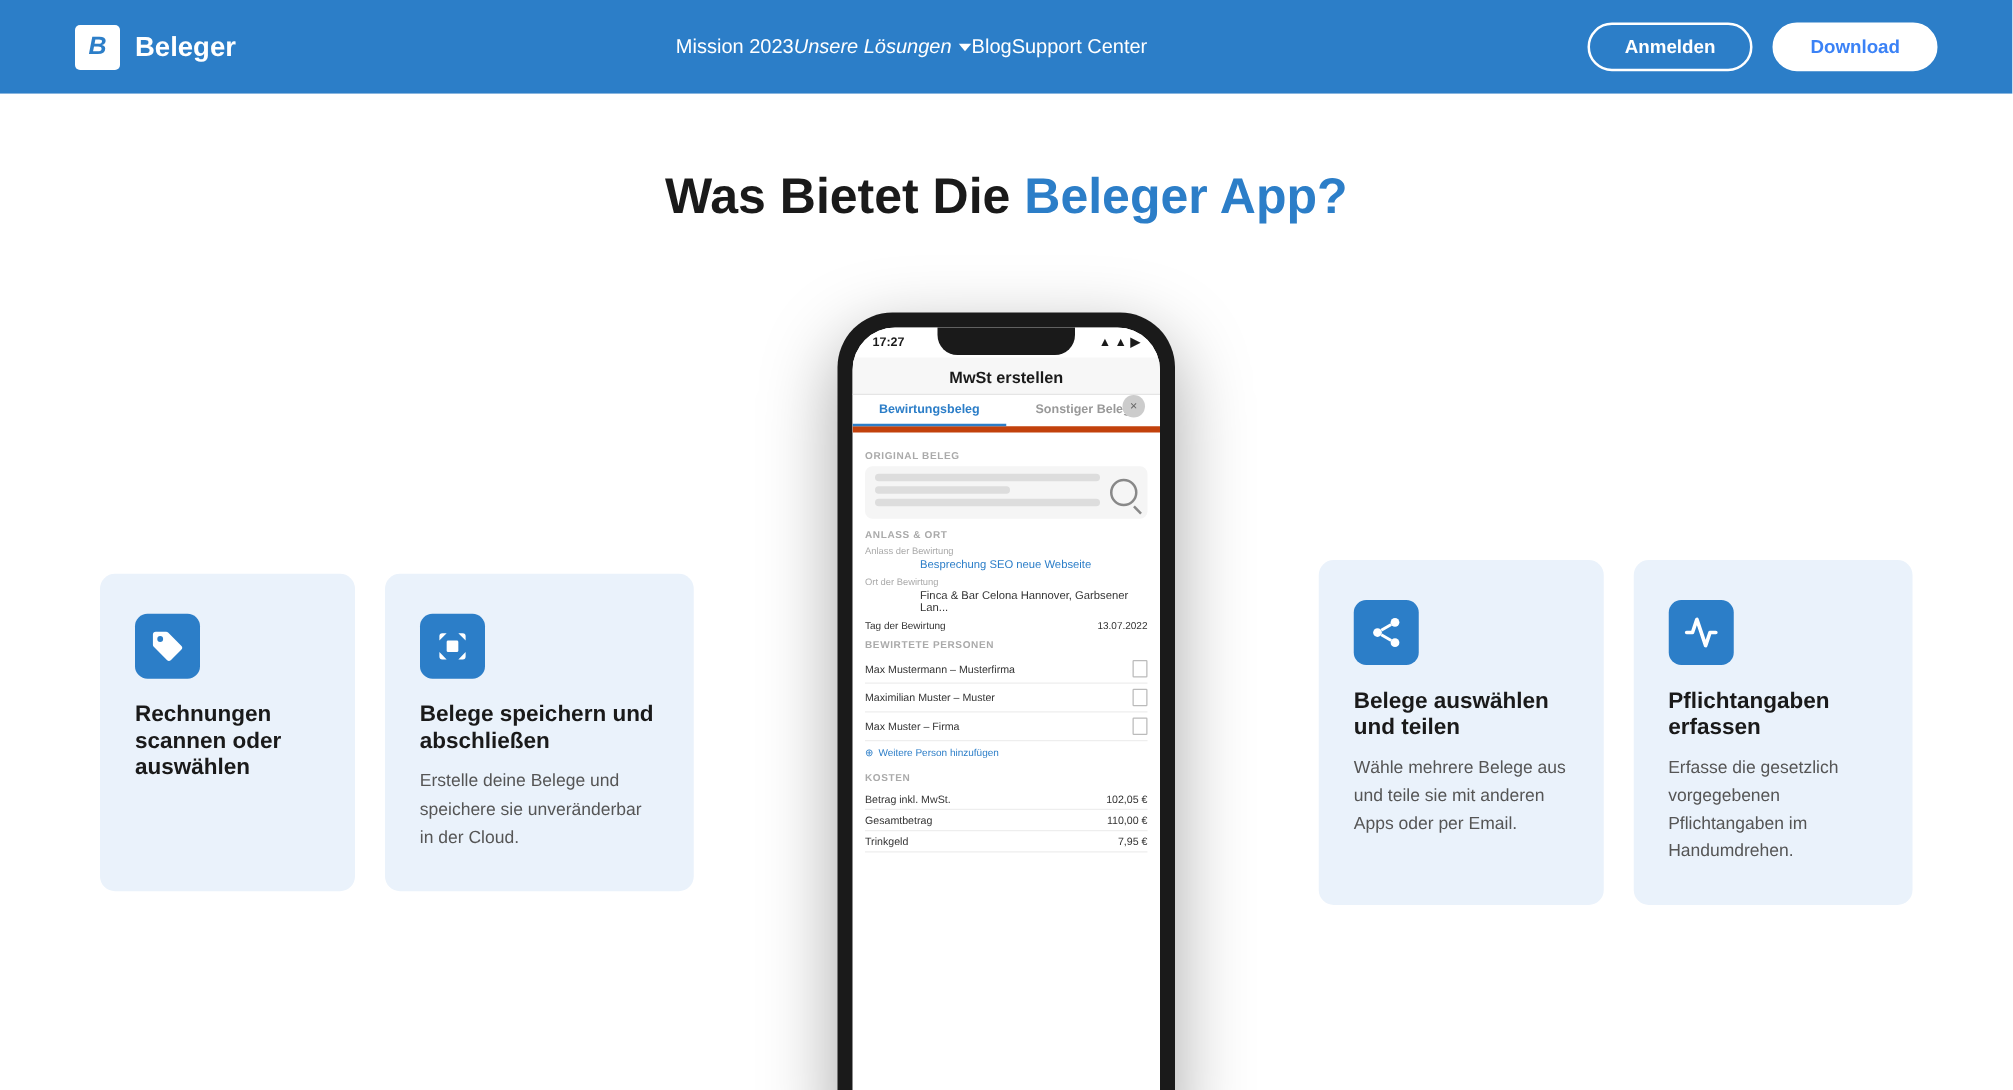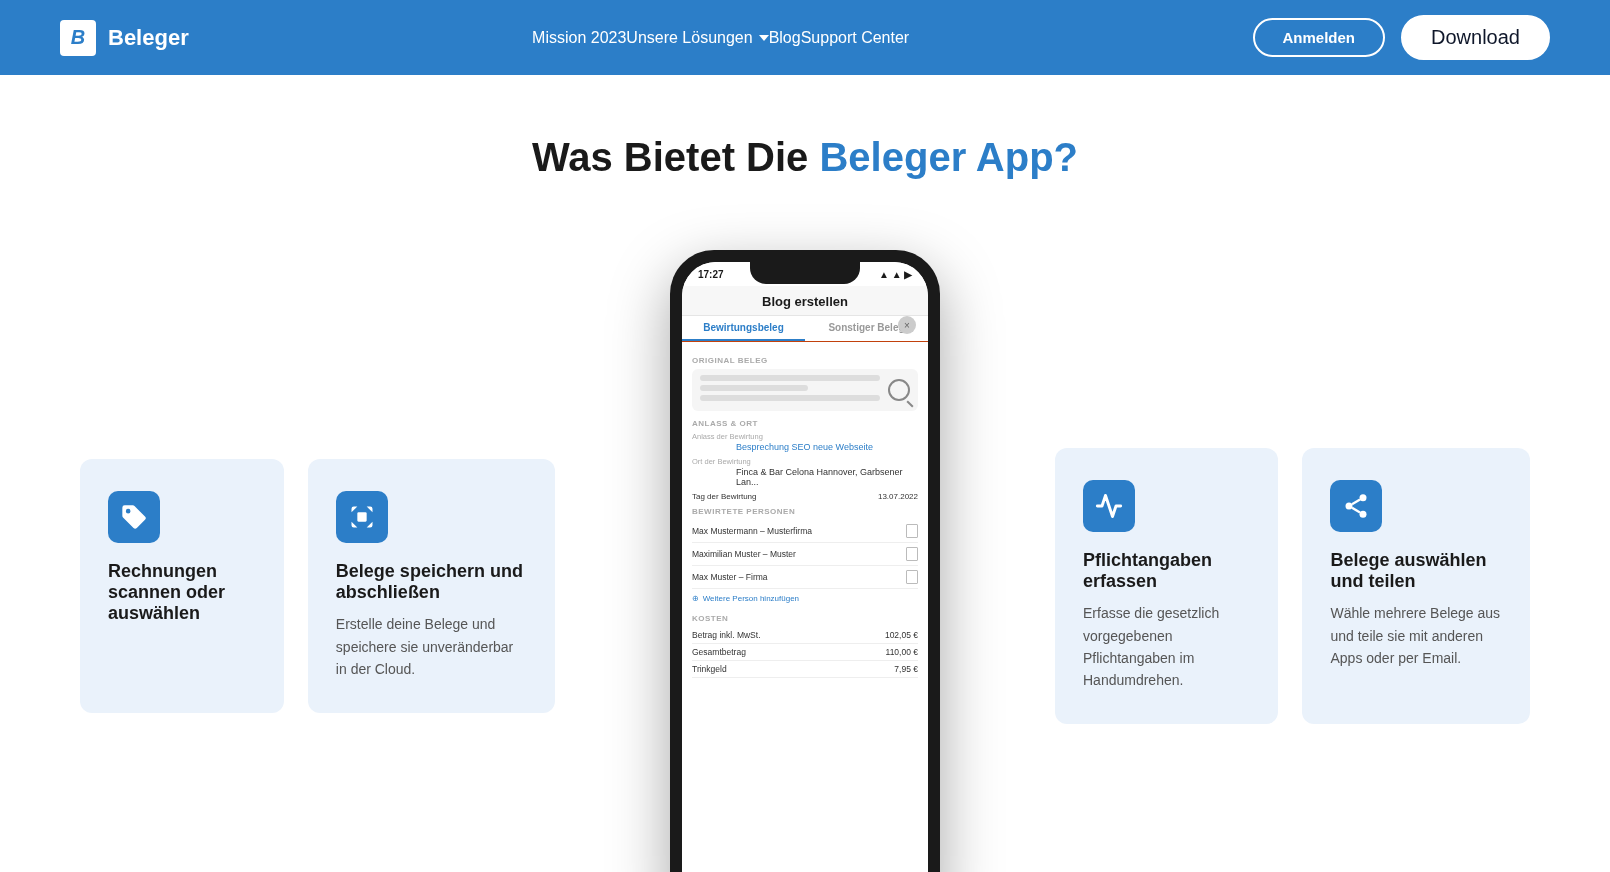--- a/index.html
+++ b/index.html
@@ -34,47 +34,47 @@
       font-weight: 700;
     }
     .nav-center { display: flex; align-items: center; }
     .nav-link {
       color: #fff;
       font-size: 16px;
       font-weight: 500;
       text-decoration: none;
       cursor: pointer;
     }
-    .nav-link-dropdown { display: flex; align-items: center; gap: 6px; }
+    .nav-link-dropdown { display: flex; align-items: center; gap: 6px; font-style: italic; }
     .chevron-down {
       width: 0; height: 0;
       border-left: 5px solid transparent;
       border-right: 5px solid transparent;
       border-top: 6px solid #fff;
       display: inline-block;
     }
     .nav-right { display: flex; align-items: center; gap: 16px; }
     .btn-anmelden {
       background: transparent;
       color: #fff;
       border: 2px solid #fff;
       border-radius: 25px;
       padding: 9px 28px;
       font-size: 15px;
       font-weight: 600;
       cursor: pointer;
     }
     .btn-download {
       background: #fff;
-      color: #0f172a;
+      color: #3b82f6;
       border: 2px solid #fff;
       border-radius: 25px;
       padding: 9px 28px;
-      font-size: 20px;
-      font-weight: 400;
+      font-size: 15px;
+      font-weight: 700;
       cursor: pointer;
     }
 
     
     .main { background: #fff; padding: 60px 80px 80px; }
 
     
     .page-title {
       text-align: center;
       font-size: 40px;
@@ -185,21 +185,21 @@
       top: 30px;
       width: 18px; height: 18px;
       background: #ccc;
       border-radius: 50%;
       font-size: 10px;
       display: flex; align-items: center; justify-content: center;
       color: #666;
     }
     .phone-tabs {
       display: flex;
-      border-bottom: 1px solid #c2410c;
+      border-bottom: 5px solid #c2410c;
       background: #fff;
     }
     .phone-tab {
       flex: 1;
       padding: 6px 0;
       text-align: center;
       font-size: 10px;
       font-weight: 600;
       color: #999;
     }
@@ -383,21 +383,21 @@
       <div class="phone-outer">
         <div class="phone-notch"></div>
         <div class="phone-screen">
 
           <div class="phone-status-bar">
             <span>17:27</span>
             <span>▲ ▲ ▶</span>
           </div>
 
           <div style="position:relative;">
-            <div class="phone-header">Blog erstellen</div>
+            <div class="phone-header">MwSt erstellen</div>
             <div class="phone-close-btn">×</div>
           </div>
 
           <div class="phone-tabs">
             <div class="phone-tab active">Bewirtungsbeleg</div>
             <div class="phone-tab">Sonstiger Beleg</div>
           </div>
 
           <div class="phone-content">
 
@@ -458,43 +458,43 @@
               <span>Trinkgeld</span>
               <span>7,95 €</span>
             </div>
           </div>
           <div class="phone-bottom-bar"></div>
         </div>
       </div>
     </div>
 
     <div class="feature-column">
-
-      <div class="feature-card">
-        <div class="feature-icon-box">
-
-          <svg viewBox="0 0 24 24">
-            <polyline points="22 12 18 12 15 21 9 3 6 12 2 12" stroke="#fff" stroke-width="2.5" fill="none" stroke-linecap="round" stroke-linejoin="round"></polyline>
-          </svg>
-        </div>
-        <div class="feature-title">Pflichtangaben erfassen</div>
-        <div class="feature-desc">Erfasse die gesetzlich vorgegebenen Pflichtangaben im Handumdrehen.</div>
-      </div>
 
       <div class="feature-card">
         <div class="feature-icon-box">
 
           <svg viewBox="0 0 24 24">
             <circle cx="18" cy="5" r="3" fill="#fff"></circle>
             <circle cx="6" cy="12" r="3" fill="#fff"></circle>
             <circle cx="18" cy="19" r="3" fill="#fff"></circle>
             <line x1="8.59" y1="13.51" x2="15.42" y2="17.49" stroke="#fff" stroke-width="2"></line>
             <line x1="15.41" y1="6.51" x2="8.59" y2="10.49" stroke="#fff" stroke-width="2"></line>
           </svg>
         </div>
         <div class="feature-title">Belege auswählen und teilen</div>
         <div class="feature-desc">Wähle mehrere Belege aus und teile sie mit anderen Apps oder per Email.</div>
       </div>
 
+      <div class="feature-card">
+        <div class="feature-icon-box">
+
+          <svg viewBox="0 0 24 24">
+            <polyline points="22 12 18 12 15 21 9 3 6 12 2 12" stroke="#fff" stroke-width="2.5" fill="none" stroke-linecap="round" stroke-linejoin="round"></polyline>
+          </svg>
+        </div>
+        <div class="feature-title">Pflichtangaben erfassen</div>
+        <div class="feature-desc">Erfasse die gesetzlich vorgegebenen Pflichtangaben im Handumdrehen.</div>
+      </div>
+
     </div>
 
   </div>
 </div>
 
 </body></html>

